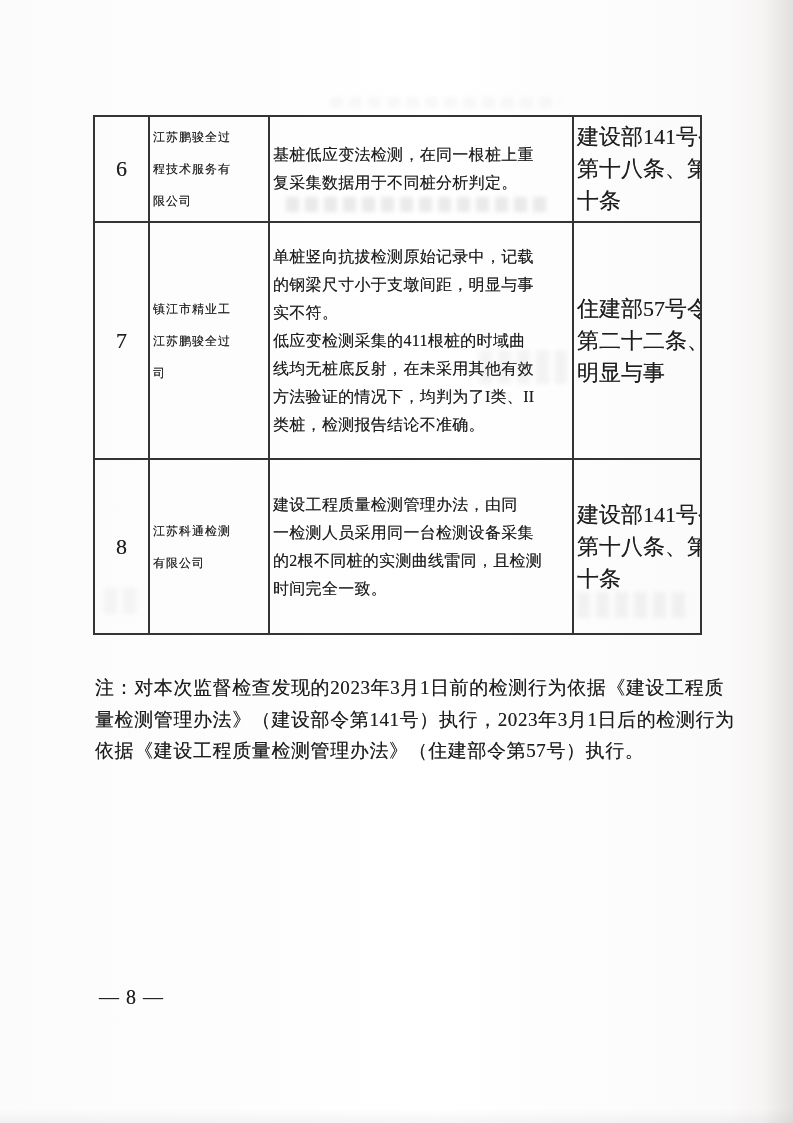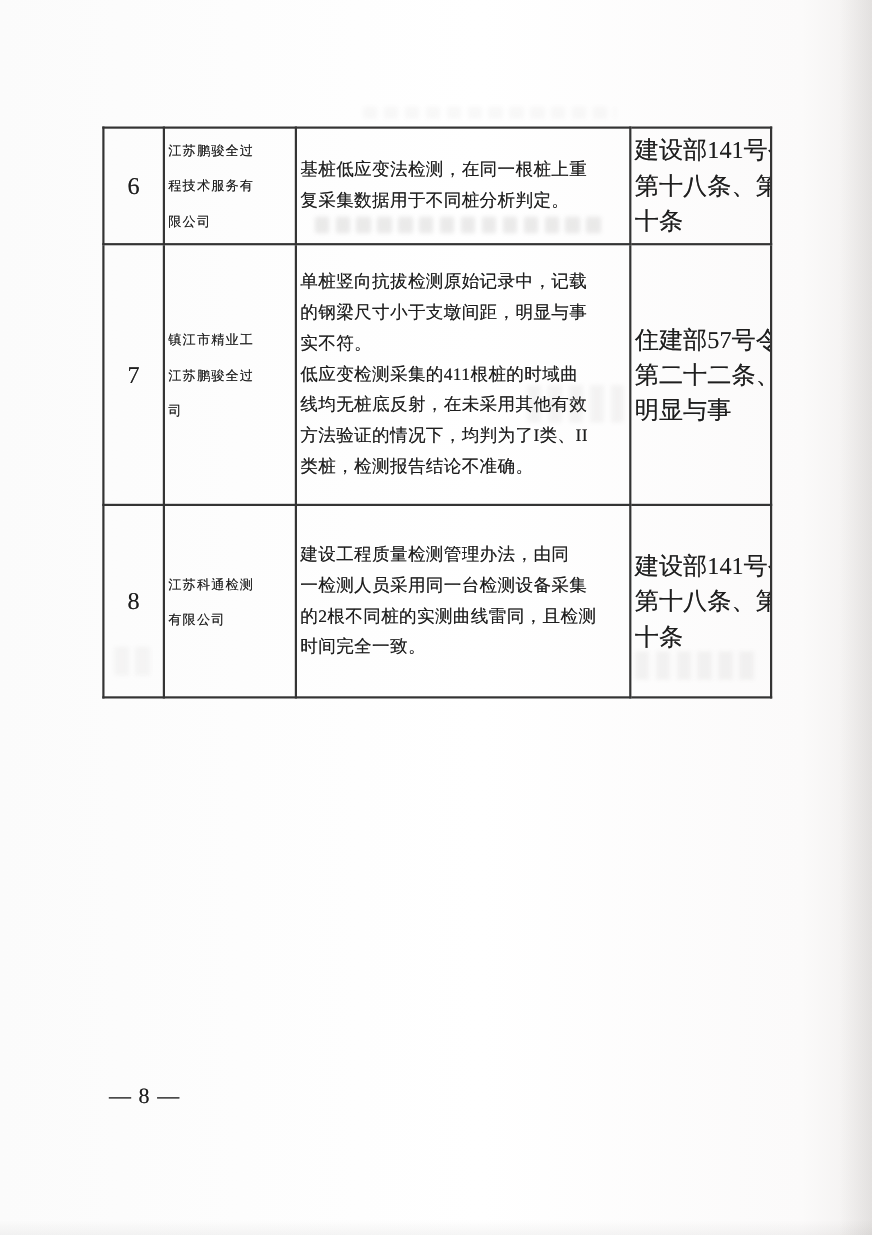--- a/index.html
+++ b/index.html
@@ -137,20 +137,23 @@
 一检测人员采用同一台检测设备采集
 的2根不同桩的实测曲线雷同，且检测
 时间完全一致。</td>
       <td class="cell-reg">建设部141号令
 第十八条、第三
 十条</td>
     </tr>
   </tbody>
     </table>
 
+  <div class="note">注：对本次监督检查发现的2023年3月1日前的检测行为依据《建设工程质
+量检测管理办法》（建设部令第141号）执行，2023年3月1日后的检测行为
+依据《建设工程质量检测管理办法》（住建部令第57号）执行。</div>
 
   <div class="page-number">— 8 —</div>
 
   <div class="smudge smudge-1"></div>
   <div class="smudge smudge-2"></div>
   <div class="smudge smudge-3"></div>
   <div class="smudge smudge-4"></div>
   <div class="smudge smudge-5"></div>
 
   <div class="edge-right"></div>

